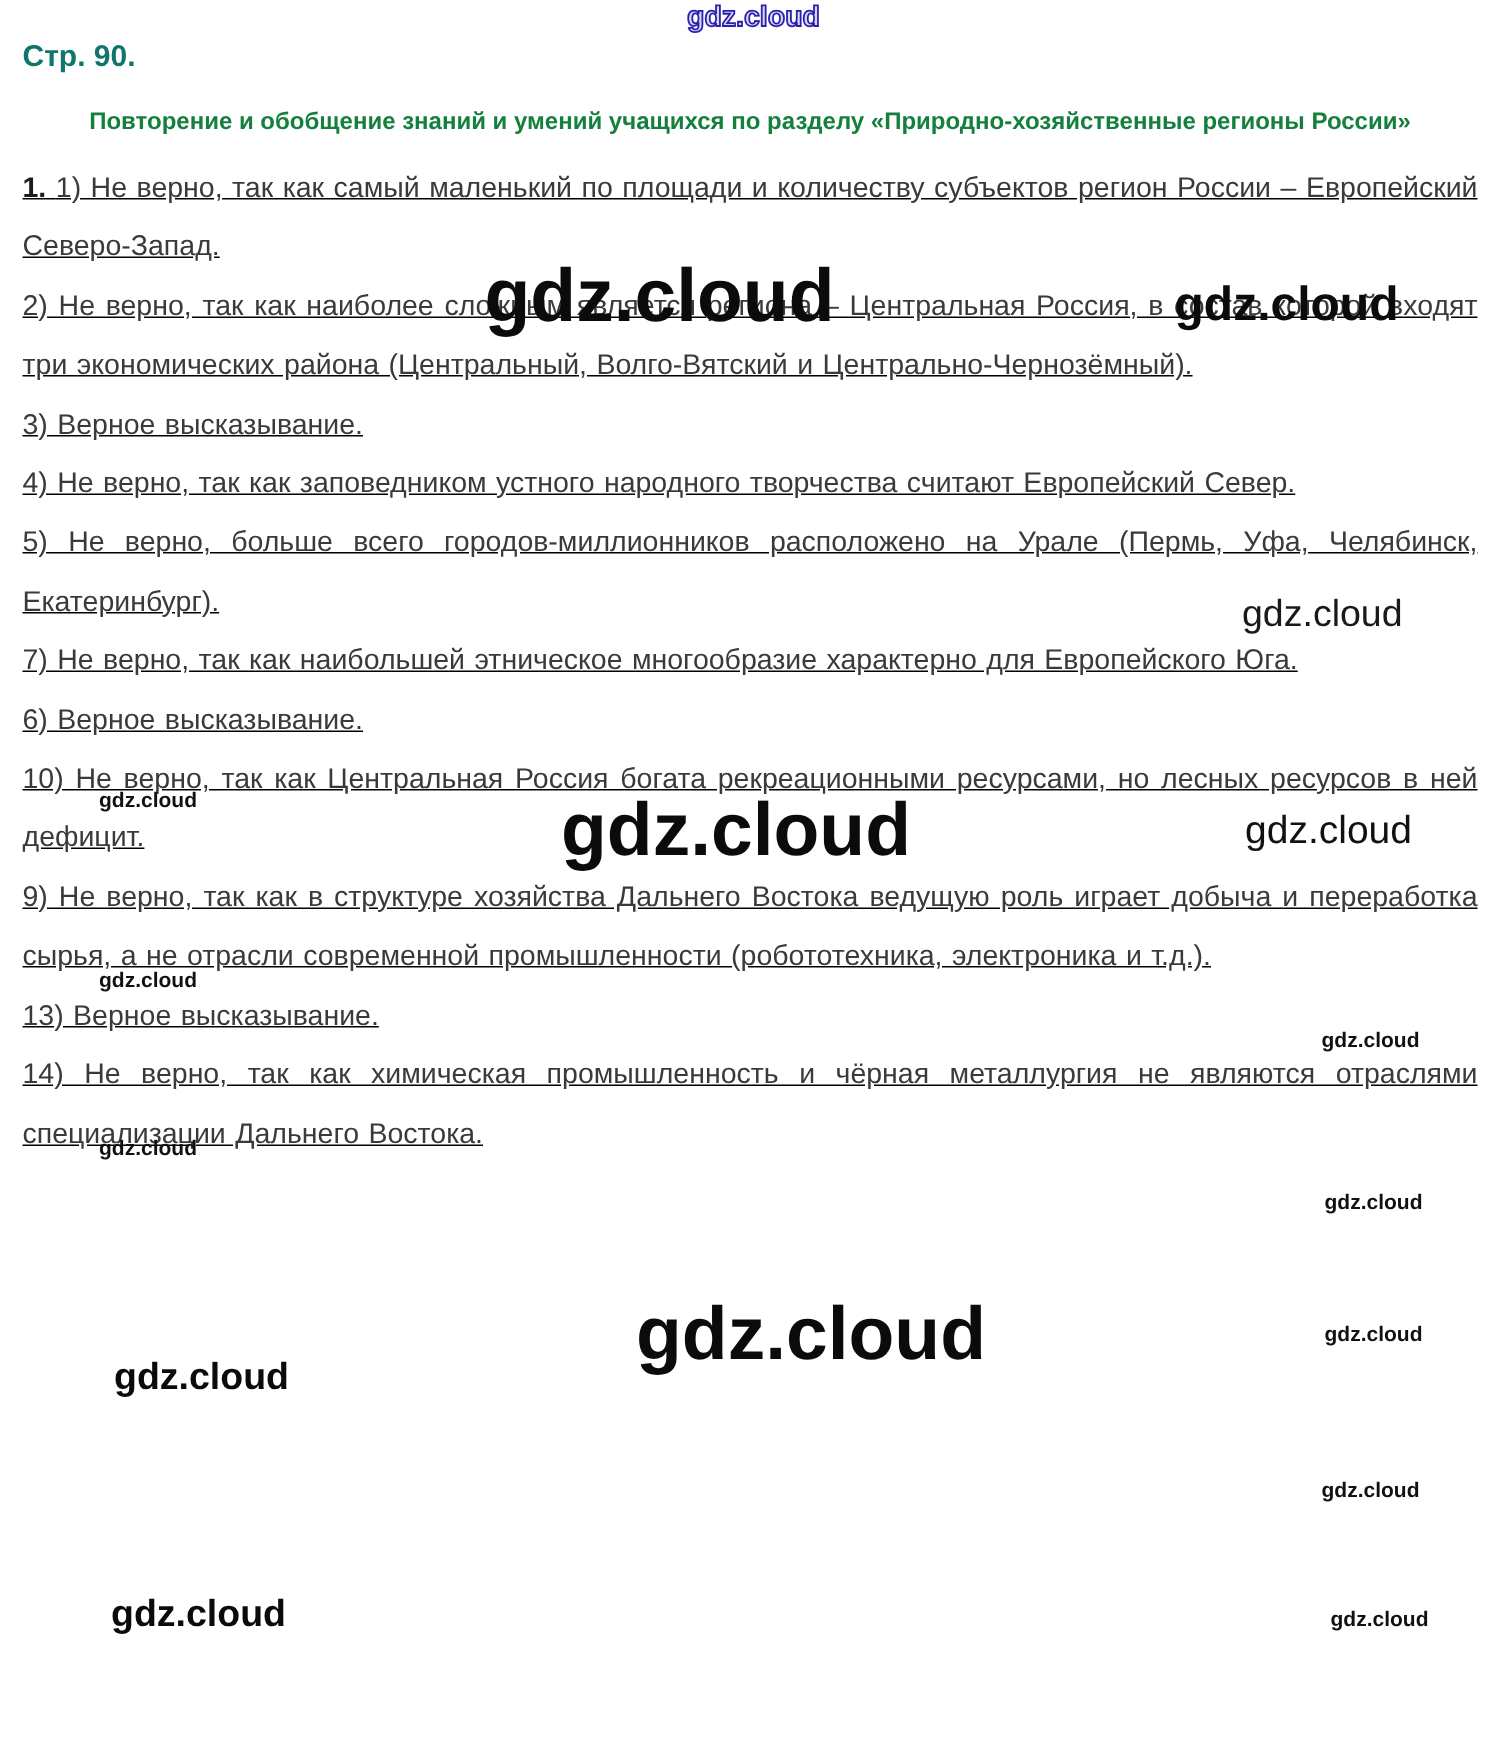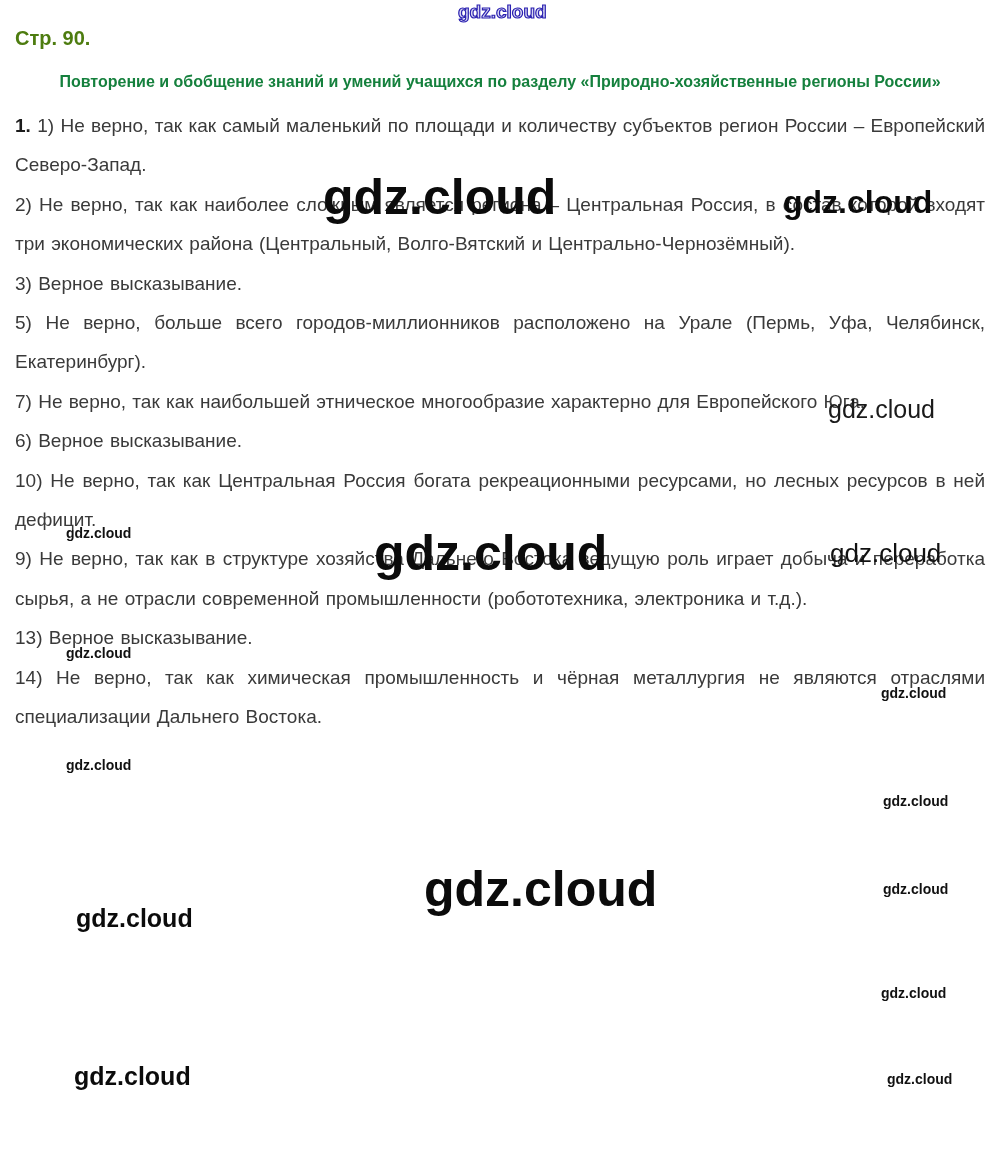--- a/index.html
+++ b/index.html
@@ -15,35 +15,36 @@
     position: relative;
     width: 1000px;
     height: 1162px;
     box-sizing: border-box;
     padding: 18px 15px 0 15px;
     background: #ffffff;
   }
   .page-ref {
     font-size: 20px;
     line-height: 40px;
-    color: #4d7c0f;
+    color: #0f766e;
     font-weight: 600;
     text-align: left;
     margin: 0;
   }
   .title {
     margin: 3px 0 0 0;
     font-size: 16px;
     line-height: 41px;
     font-weight: 700;
     color: #15803d;
     text-align: center;
   }
   .answers {
     margin-top: 4px;
+    text-decoration: underline;
   }
   .answers .para {
     margin: 0;
     font-size: 19px;
     line-height: 39.4px;
     color: #3a3a3a;
     text-align: justify;
     word-spacing: 1px;
   }
   .answers .para b {
@@ -73,20 +74,21 @@
 </head>
 <body>
 
 <div class="page">
   <p class="page-ref">Стр. 90.</p>
   <p class="title">Повторение и обобщение знаний и умений учащихся по разделу «Природно-хозяйственные регионы России»</p>
   <div class="answers">
       <p class="para"><b>1. </b>1) Не верно, так как самый маленький по площади и количеству субъектов регион России – Европейский Северо-Запад.</p>
       <p class="para">2) Не верно, так как наиболее сложным является региона – Центральная Россия, в состав которой входят три экономических района (Центральный, Волго-Вятский и Центрально-Чернозёмный).</p>
       <p class="para">3) Верное высказывание.</p>
+      <p class="para">4) Не верно, так как заповедником устного народного творчества считают Европейский Север.</p>
       <p class="para">5) Не верно, больше всего городов-миллионников расположено на Урале (Пермь, Уфа, Челябинск, Екатеринбург).</p>
       <p class="para">7) Не верно, так как наибольшей этническое многообразие характерно для Европейского Юга.</p>
       <p class="para">6) Верное высказывание.</p>
       <p class="para">10) Не верно, так как Центральная Россия богата рекреационными ресурсами, но лесных ресурсов в ней дефицит.</p>
       <p class="para">9) Не верно, так как в структуре хозяйства Дальнего Востока ведущую роль играет добыча и переработка сырья, а не отрасли современной промышленности (робототехника, электроника и т.д.).</p>
       <p class="para">13) Верное высказывание.</p>
       <p class="para">14) Не верно, так как химическая промышленность и чёрная металлургия не являются отраслями специализации Дальнего Востока.</p>
     </div>
   <div class="wm-layer">
       <span class="wm outline" style="left: 458px; top: 2px; font-size: 19px; font-weight: 700;">gdz.cloud</span>

